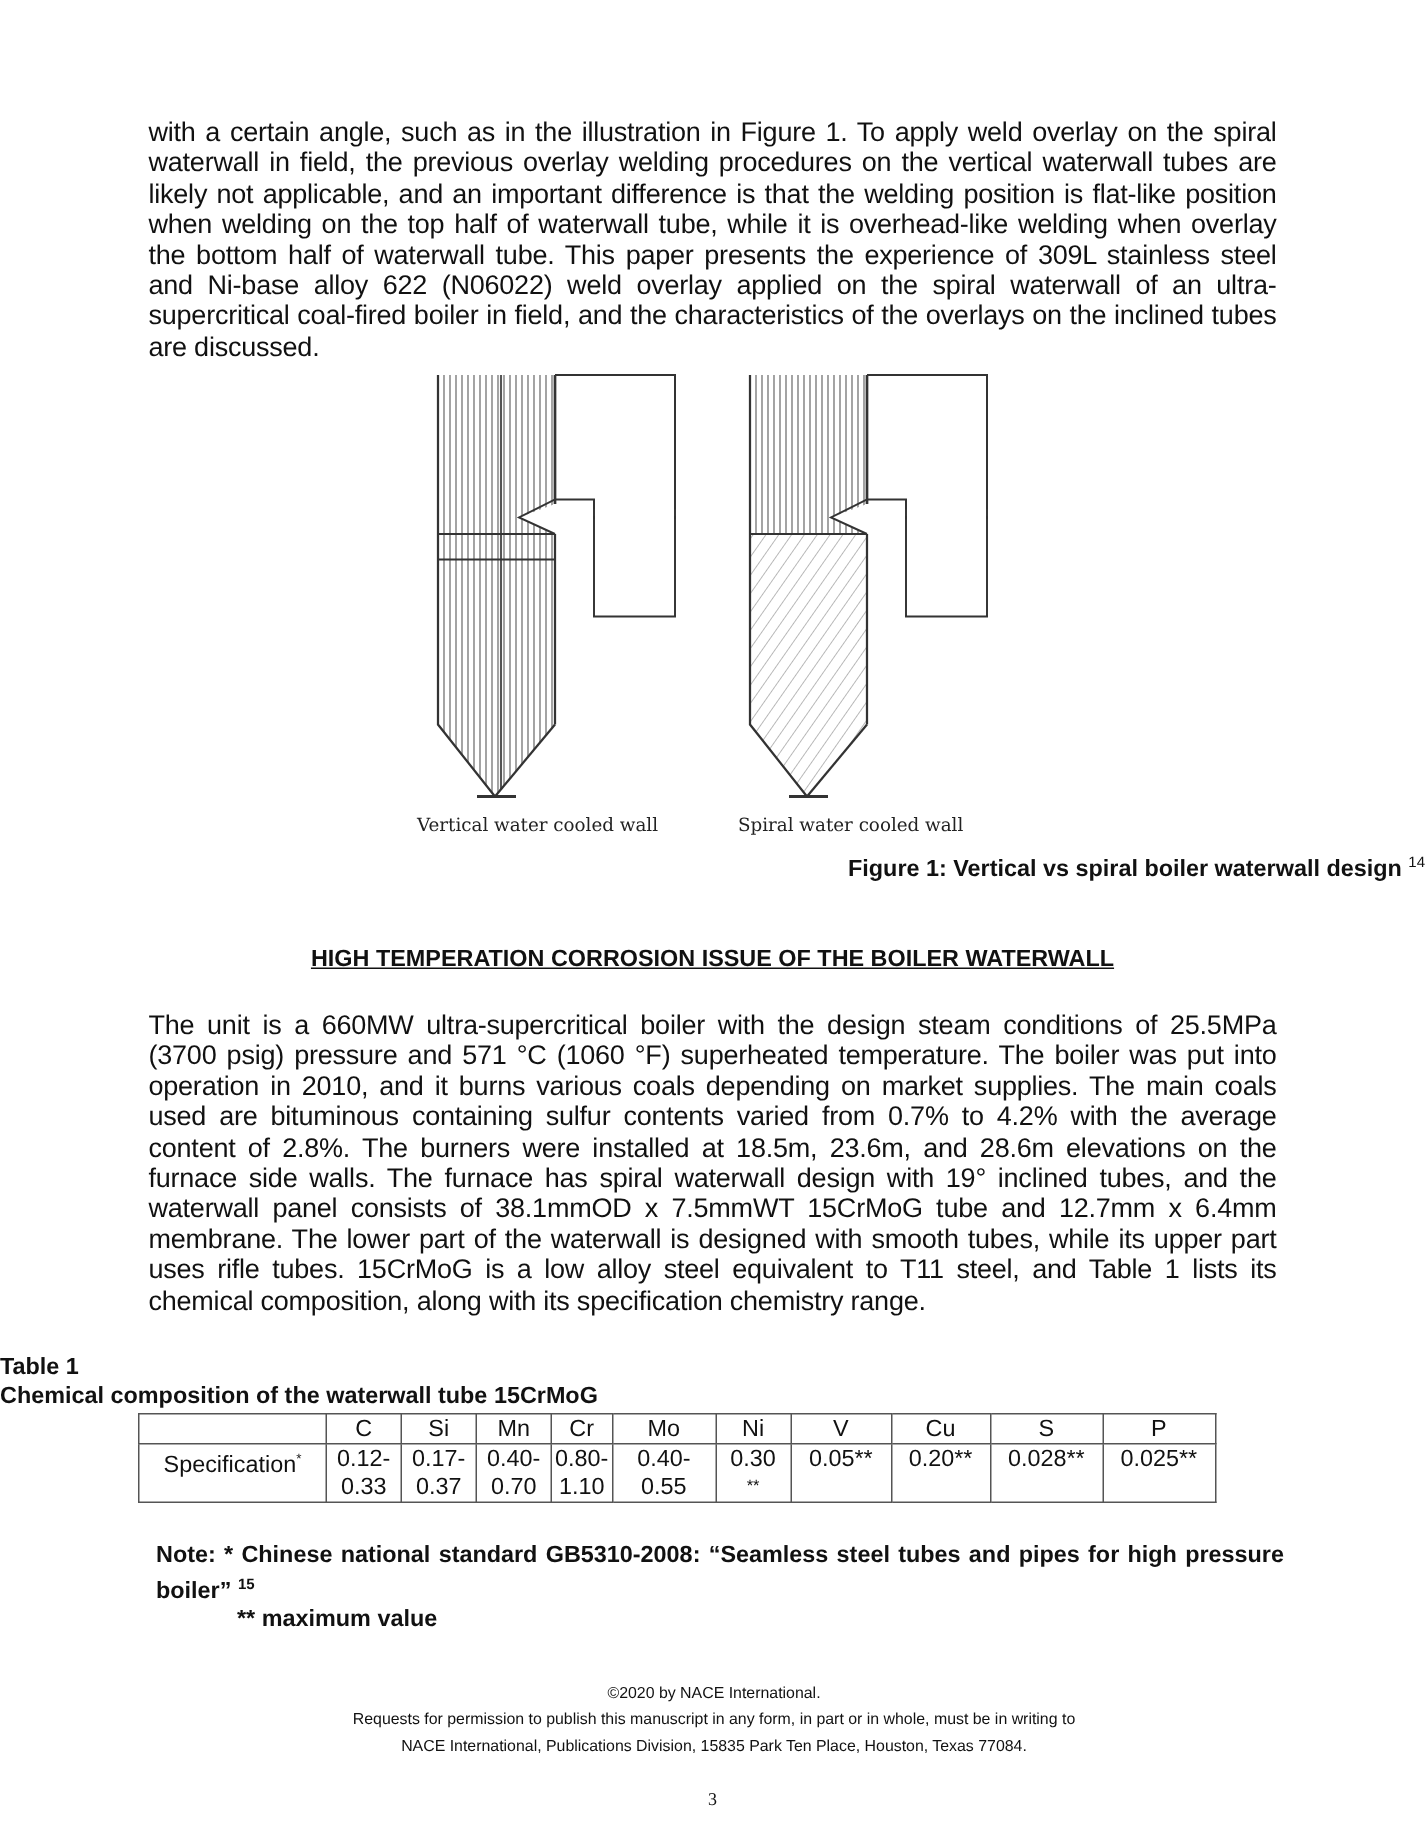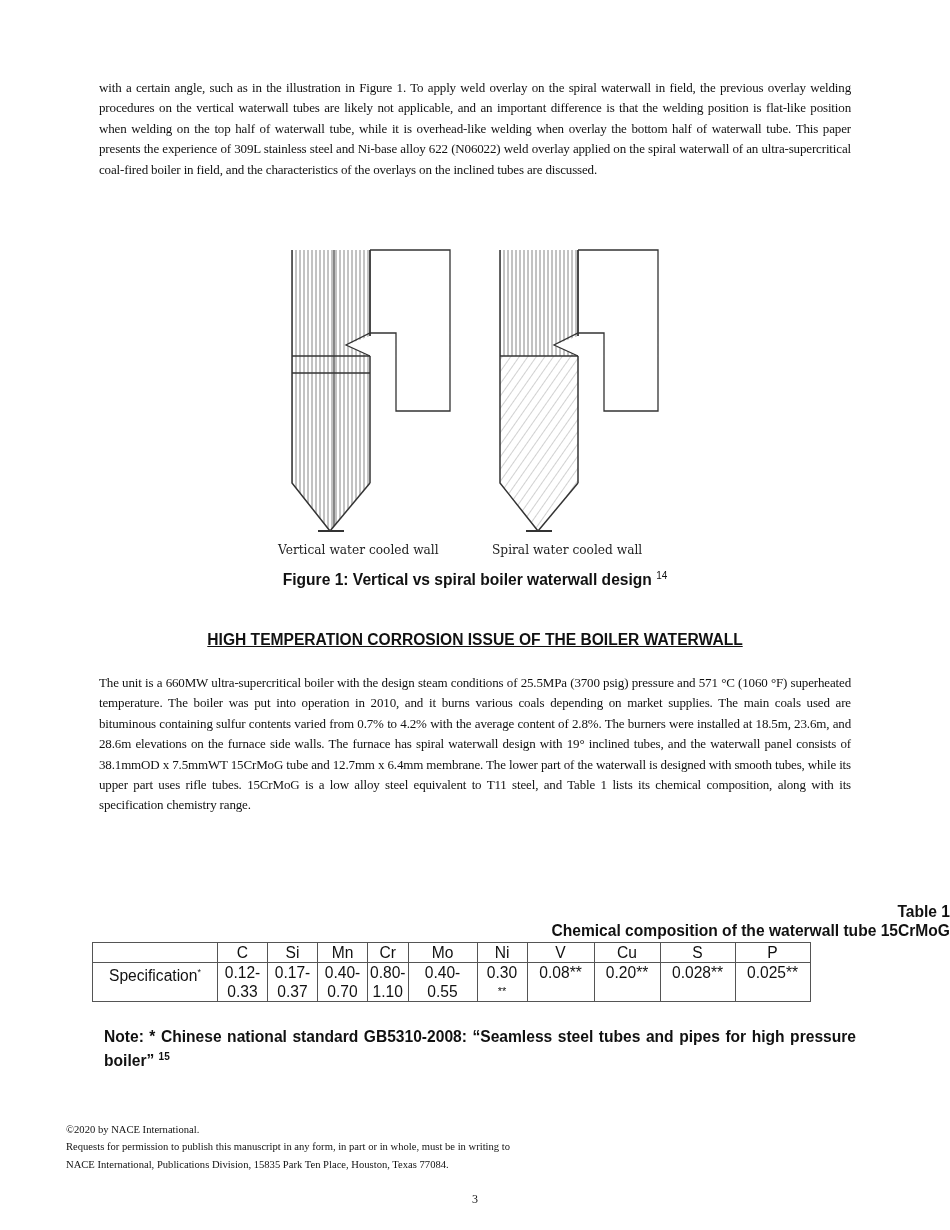--- a/index.html
+++ b/index.html
@@ -1,54 +1,54 @@
 <!DOCTYPE html>
 <html><head>
 <meta charset="utf-8">
 <style>
   html, body { margin:0; padding:0; background:#fff; }
   body { width:950px; height:1230px; position:relative; overflow:hidden; color:#111; }
   .para {
     position:absolute; left:99px; width:752px;
-    font-family: Liberation Serif, serif;
-    font-size:13px; line-height:20.4px; text-align:justify;
+    font-family: Liberation Sans, sans-serif;
+    font-size:18px; line-height:20.4px; text-align:justify;
     letter-spacing:-0.15px;
   }
   #p1 { top:78px; }
   #p2 { top:673px; }
   #figure { position:absolute; left:270px; top:248px; width:420px; height:315px; }
   .fig-label { font-family:"DejaVu Serif", serif; font-size:12.2px; fill:#222; }
   #fig-caption {
-    position:absolute; top:570px; left:0; width:950px; text-align:center;
+    position:absolute; top:570px; left:0; width:950px; text-align:right;
     font-family:"Liberation Sans", sans-serif; font-weight:bold; font-size:15.6px;
   }
   #fig-caption sup { font-weight:normal; font-size:10px; vertical-align:6px; }
   #section-heading {
     position:absolute; top:631px; left:0; width:950px; text-align:center;
     font-family:"Liberation Sans", sans-serif; font-weight:bold; font-size:15.6px;text-decoration:underline;
   }
   #table-title {
-    position:absolute; top:902px; left:0; width:950px; text-align:right;
+    position:absolute; top:902px; left:0; width:950px; text-align:left;
     font-family:"Liberation Sans", sans-serif; font-weight:bold; font-size:15.6px; line-height:19px;
   }
   table {
     position:absolute; left:92px; top:942px; border-collapse:collapse;
     font-family:"Liberation Sans", sans-serif; font-size:15.6px;
   }
   td { border:1px solid #555; text-align:center; padding:0 2px; line-height:19px; vertical-align:top; }
   td sup { font-size:9px; vertical-align:6px; }
   #note {
     position:absolute; left:104px; top:1027px; width:752px;
     font-family:"Liberation Sans", sans-serif; font-size:15.6px; line-height:19.5px; text-align:justify;font-weight:bold;
   }
   #note sup { font-size:10px; vertical-align:6px; }
   #note .indent { padding-left:54px; display:block; }
   #footer {
     position:absolute; left:66px; top:1121px; width:820px;
-    font-family:Liberation Serif, serif; font-size:10.6px; line-height:17.3px;
+    font-family:Liberation Sans, sans-serif; font-size:10.6px; line-height:17.3px;text-align:center;
   }
   #page-num {
     position:absolute; top:1192px; left:0; width:950px; text-align:center;
     font-family:"Liberation Serif", serif; font-size:12px;
   }
 </style>
 </head>
 <body>
 
 <div id="p1" class="para">with a certain angle, such as in the illustration in Figure 1. To apply weld overlay on the spiral waterwall in field, the previous overlay welding procedures on the vertical waterwall tubes are likely not applicable, and an important difference is that the welding position is flat-like position when welding on the top half of waterwall tube, while it is overhead-like welding when overlay the bottom half of waterwall tube. This paper presents the experience of 309L stainless steel and Ni-base alloy 622 (N06022) weld overlay applied on the spiral waterwall of an ultra-supercritical coal-fired boiler in field, and the characteristics of the overlays on the inclined tubes are discussed.</div>
@@ -156,37 +156,38 @@
         </td>
     <td>
           <div>0.40-</div>
           <div>0.55</div>
         </td>
     <td>
           <div>0.30</div>
           <div style="font-size:11px">**</div>
         </td>
     <td>
-          <div>0.08**</div>
+          <div>0.05**</div>
         </td>
     <td>
           <div>0.20**</div>
         </td>
     <td>
           <div>0.028**</div>
         </td>
     <td>
           <div>0.025**</div>
         </td>
   </tr>
 </tbody>
   </table>
 
 <div id="note">
   <span>Note:   * Chinese national standard GB5310-2008: “Seamless steel tubes and pipes for high pressure boiler”</span> <sup>15</sup>
+  <span class="indent">** maximum value</span>
 </div>
 
 <div id="footer">
   <div>©2020 by NACE International.</div>
   <div>Requests for permission to publish this manuscript in any form, in part or in whole, must be in writing to</div>
   <div>NACE International, Publications Division, 15835 Park Ten Place, Houston, Texas 77084.</div>
 </div>
 
 <div id="page-num">3</div>
 

